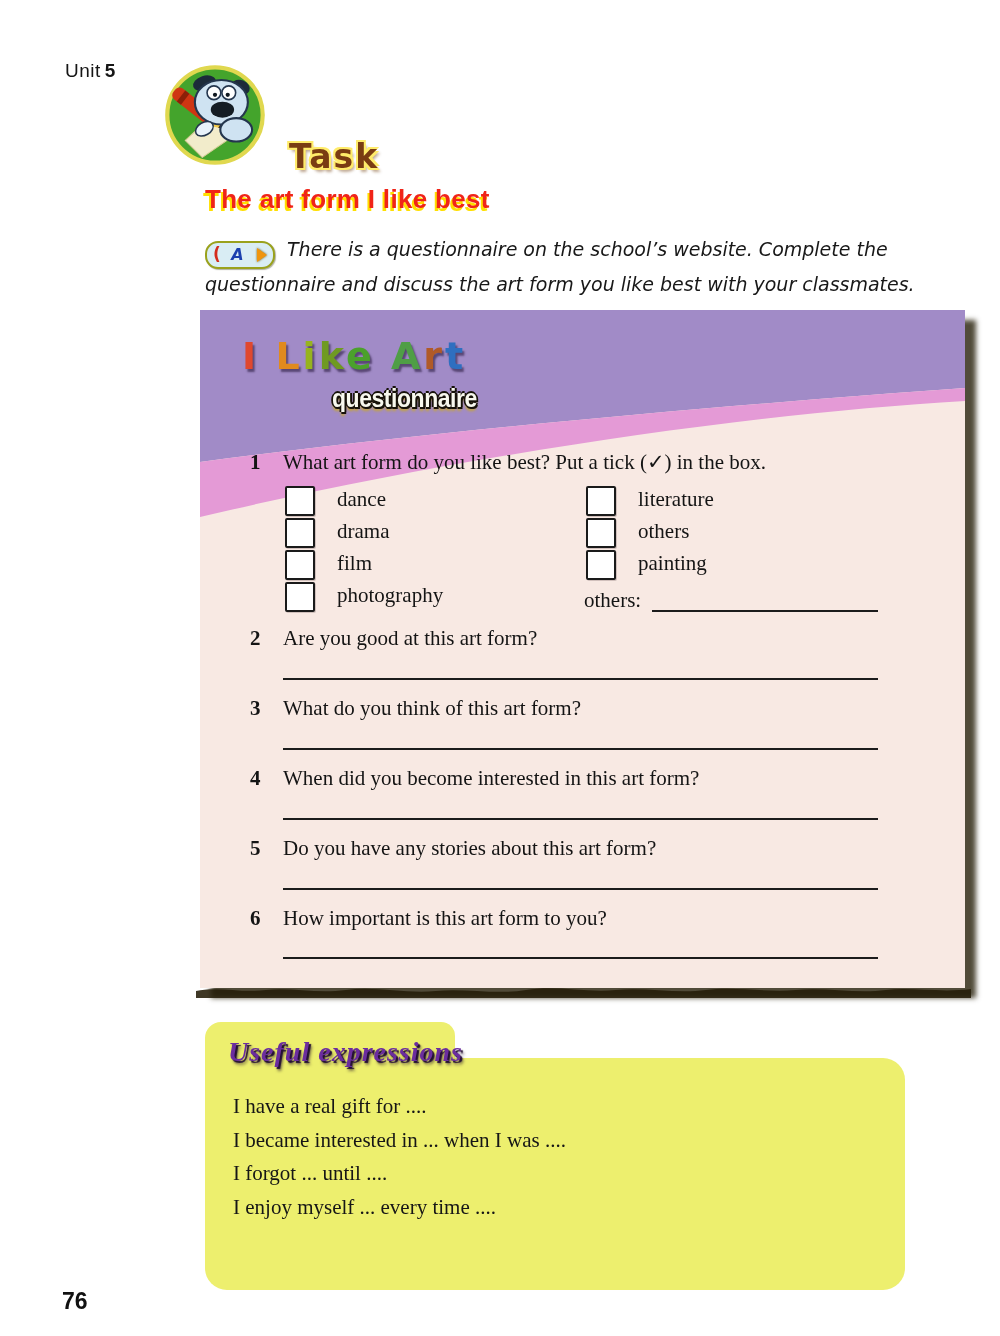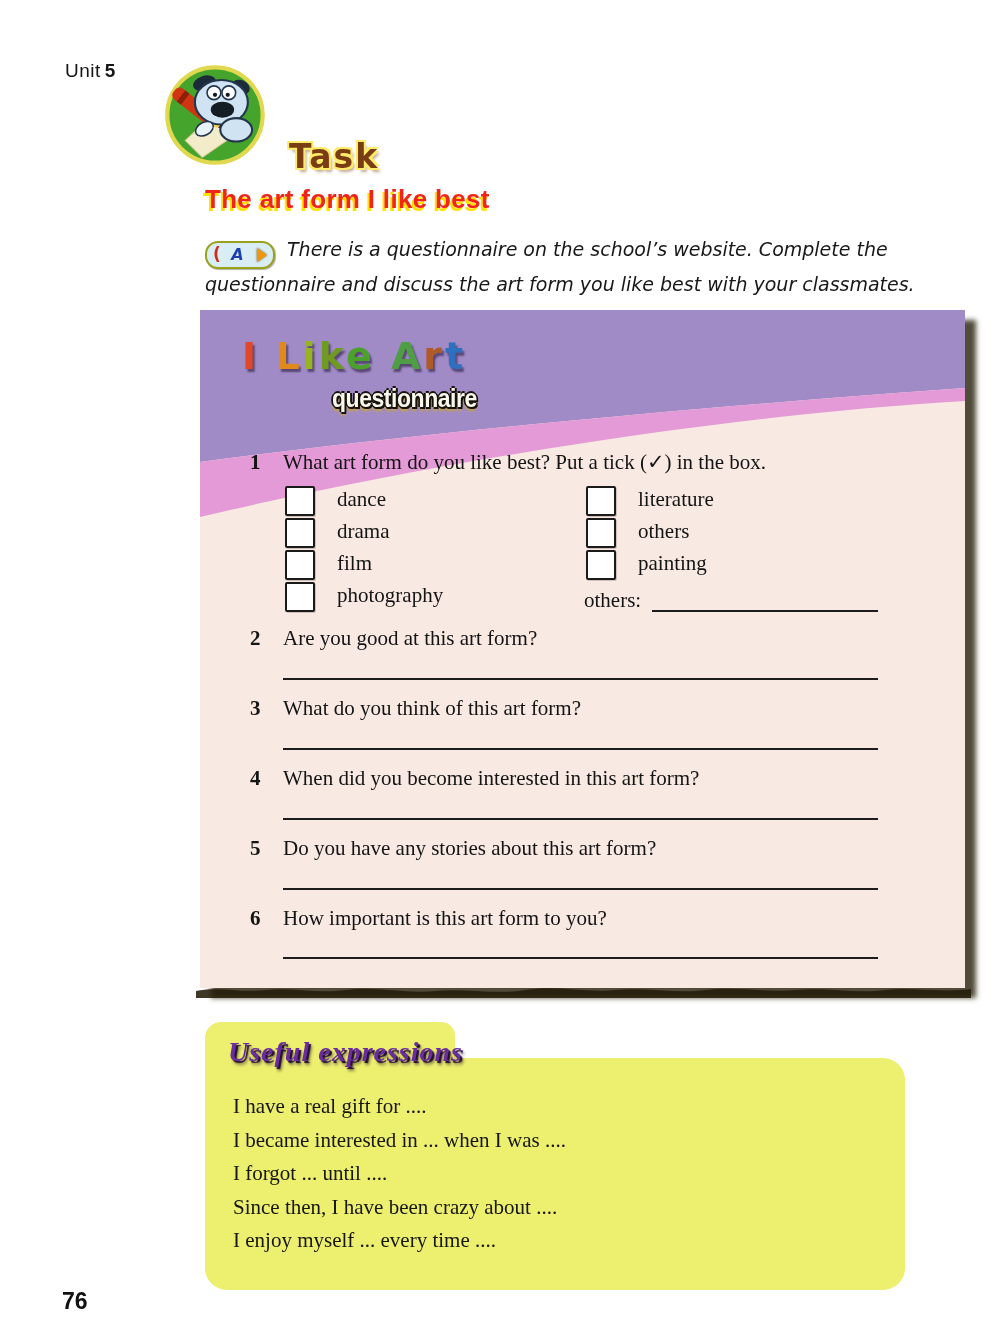--- a/index.html
+++ b/index.html
@@ -236,20 +236,19 @@
   </div>
 
   <div class="useful">
     <div class="tab"></div>
     <div class="main"></div>
     <div class="useful-title">Useful expressions</div>
     <div class="useful-lines">
       <div>I have a real gift for ....</div>
       <div>I became interested in ... when I was ....</div>
       <div>I forgot ... until ....</div>
-      <div>Since then, I have been crazy about ....</div>
       <div>I enjoy myself ... every time ....</div>
     </div>
   </div>
 
   <div class="page-number">76</div>
 
 </div>
 
 </body></html>

